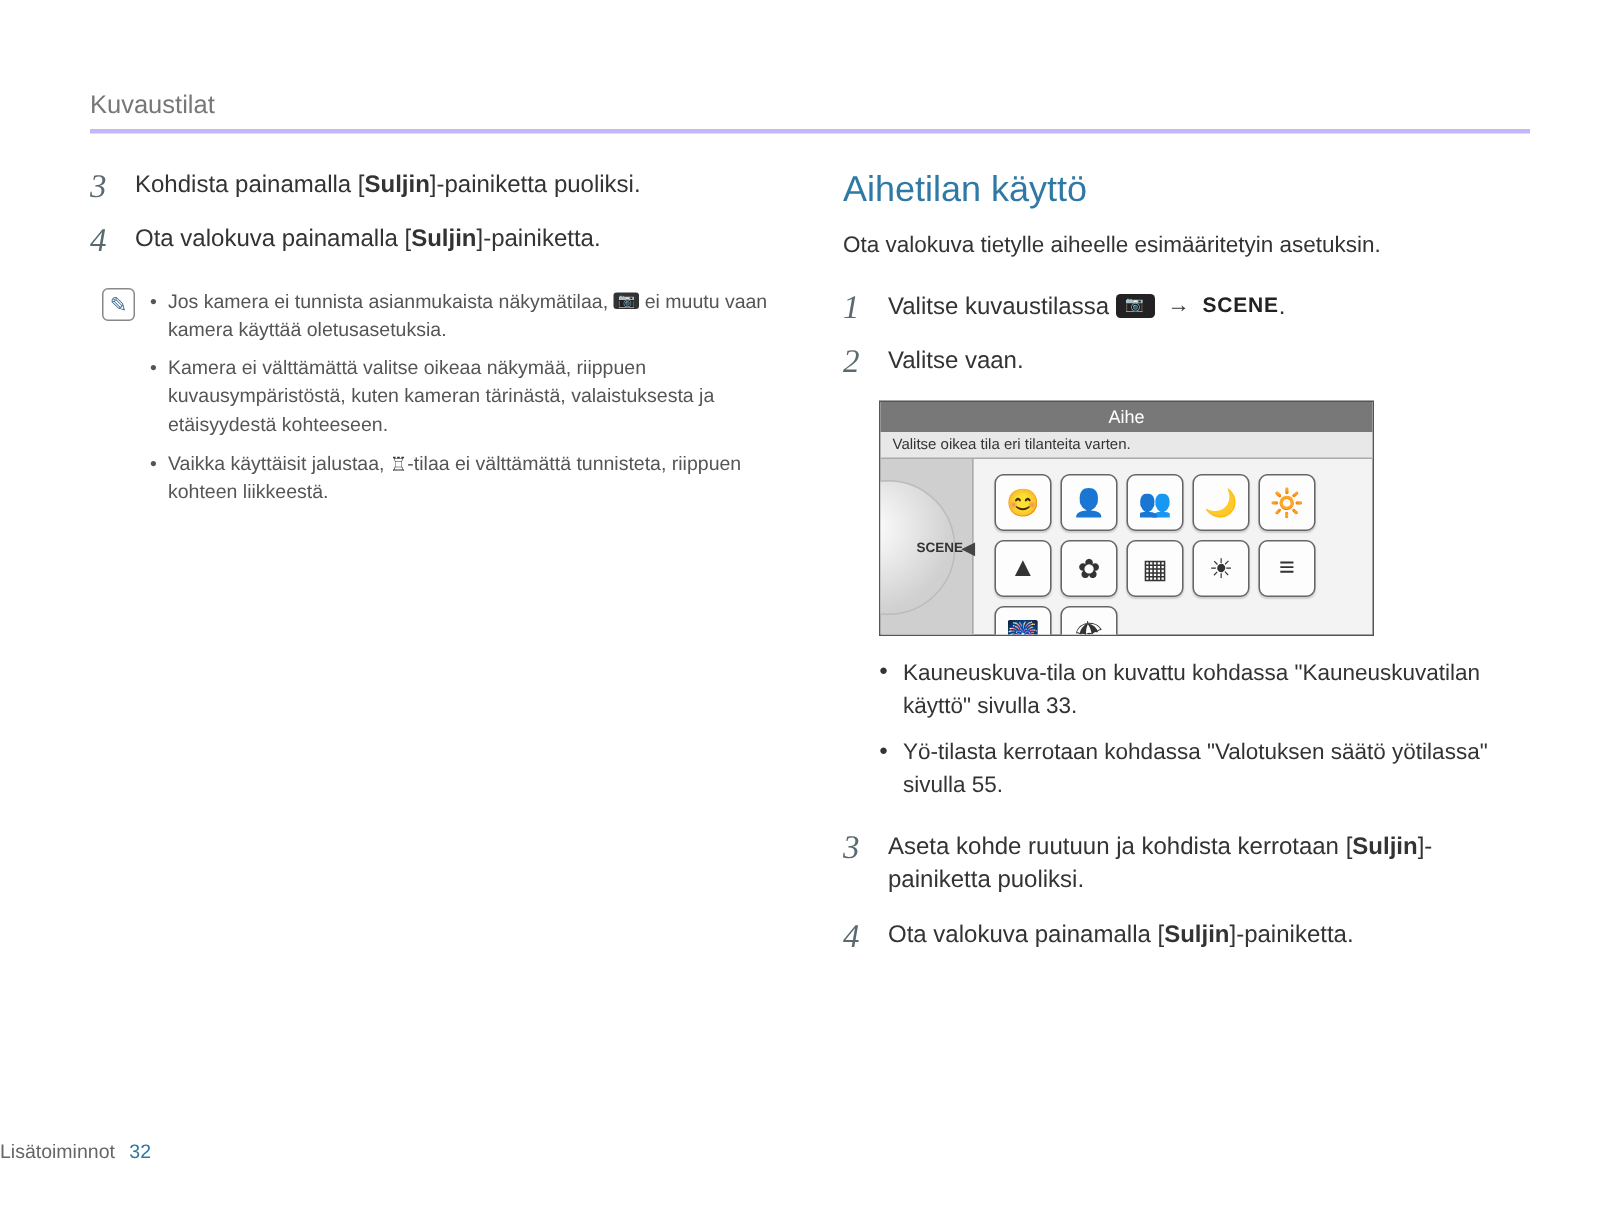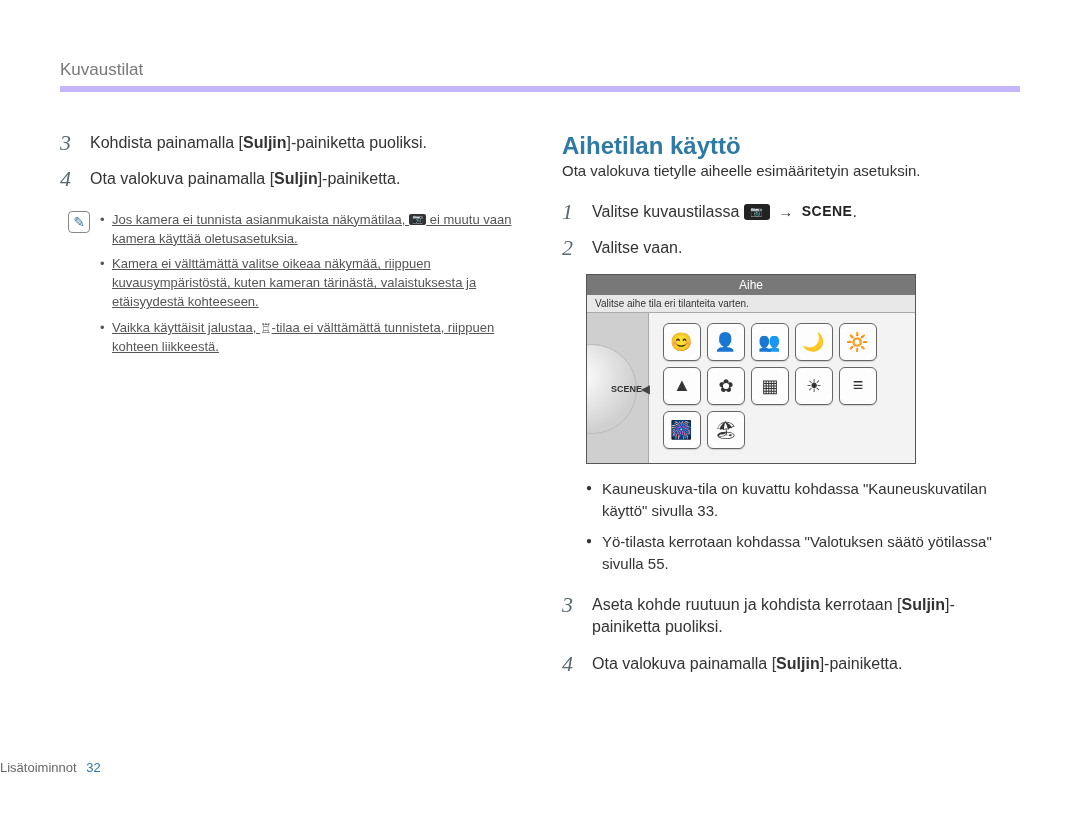--- a/index.html
+++ b/index.html
@@ -8,23 +8,23 @@
     width: 1080px;
     height: 815px;
     background: #ffffff;
     color: #333;
     position: relative;
     padding: 60px 60px 40px 60px;
   }
   .breadcrumb {
     font-size: 17px;
     color: #777;
-    border-bottom: 6px solid #c4b5fd;
+    border-bottom: 3px solid #c4b5fd;
     padding-bottom: 6px;
-    margin-bottom: 40px;
+    margin-bottom: 24px;
     font-weight: 300;
   }
   .columns {
     display: flex;
     gap: 44px;
   }
   .col {
     flex: 1;
     min-width: 0;
   }
@@ -71,21 +71,20 @@
   .note-list {
     list-style: none;
     padding-left: 0;
     font-size: 13px;
     line-height: 1.45;
   }
   .note-list li {
     position: relative;
     padding-left: 12px;
     margin-bottom: 7px;
-    text-decoration: underline;
   }
   .note-list li::before {
     content: "•";
     position: absolute;
     left: 0;
     top: 0;
   }
   .inline-icon {
     display: inline-block;
     vertical-align: middle;
@@ -95,21 +94,22 @@
     padding: 1px 3px;
     border-radius: 2px;
     line-height: 1;
     position: relative;
     top: -1px;
   }
   .tripod-icon { font-size: 13px; top: 0; background: none; color: #333; padding: 0; }
   .section-title {
     font-size: 24px;
     color: #2e79a5;
-    font-weight: 700;
+    font-weight: 400;
+    margin-bottom: 12px;
   }
   .intro-para {
     font-size: 15px;
     color: #333;
     margin-bottom: 20px;
     line-height: 1.4;
   }
   .icon-camera {
     display: inline-flex;
     vertical-align: middle;
@@ -143,21 +143,21 @@
     position: relative;
     top: -1px;
   }
   .screenshot {
     margin-top: 8px;
     margin-left: 24px;
     width: 330px;
     border: 1px solid #555;
     background: #f3f3f3;
     position: relative;
-    height: 190px;
+    height: 157px;
     overflow: hidden;
   }
   .screenshot-header {
     background: #787878;
     color: #fff;
     font-size: 12px;
     padding: 3px 8px;
     text-align: center;
   }
   .screenshot-hint {
@@ -305,21 +305,21 @@
         <span class="icon-scene">SCENE</span>.
       </span>
     </div>
     <div class="step">
       <span class="step-num">2</span>
       <span class="step-text">Valitse vaan.</span>
     </div>
 
     <div class="screenshot">
       <div class="screenshot-header">Aihe</div>
-      <div class="screenshot-hint">Valitse aihe tila eri tilanteita varten.</div>
+      <div class="screenshot-hint">Valitse oikea tila eri tilanteita varten.</div>
       <div class="screenshot-body">
         <div class="dial">
           <div class="dial-circle"></div>
           <span class="dial-label">SCENE</span>
           <span class="dial-chevron">◀</span>
         </div>
         <div class="grid">
           <div class="cell">😊</div>
           <div class="cell">👤</div>
           <div class="cell">👥</div>

